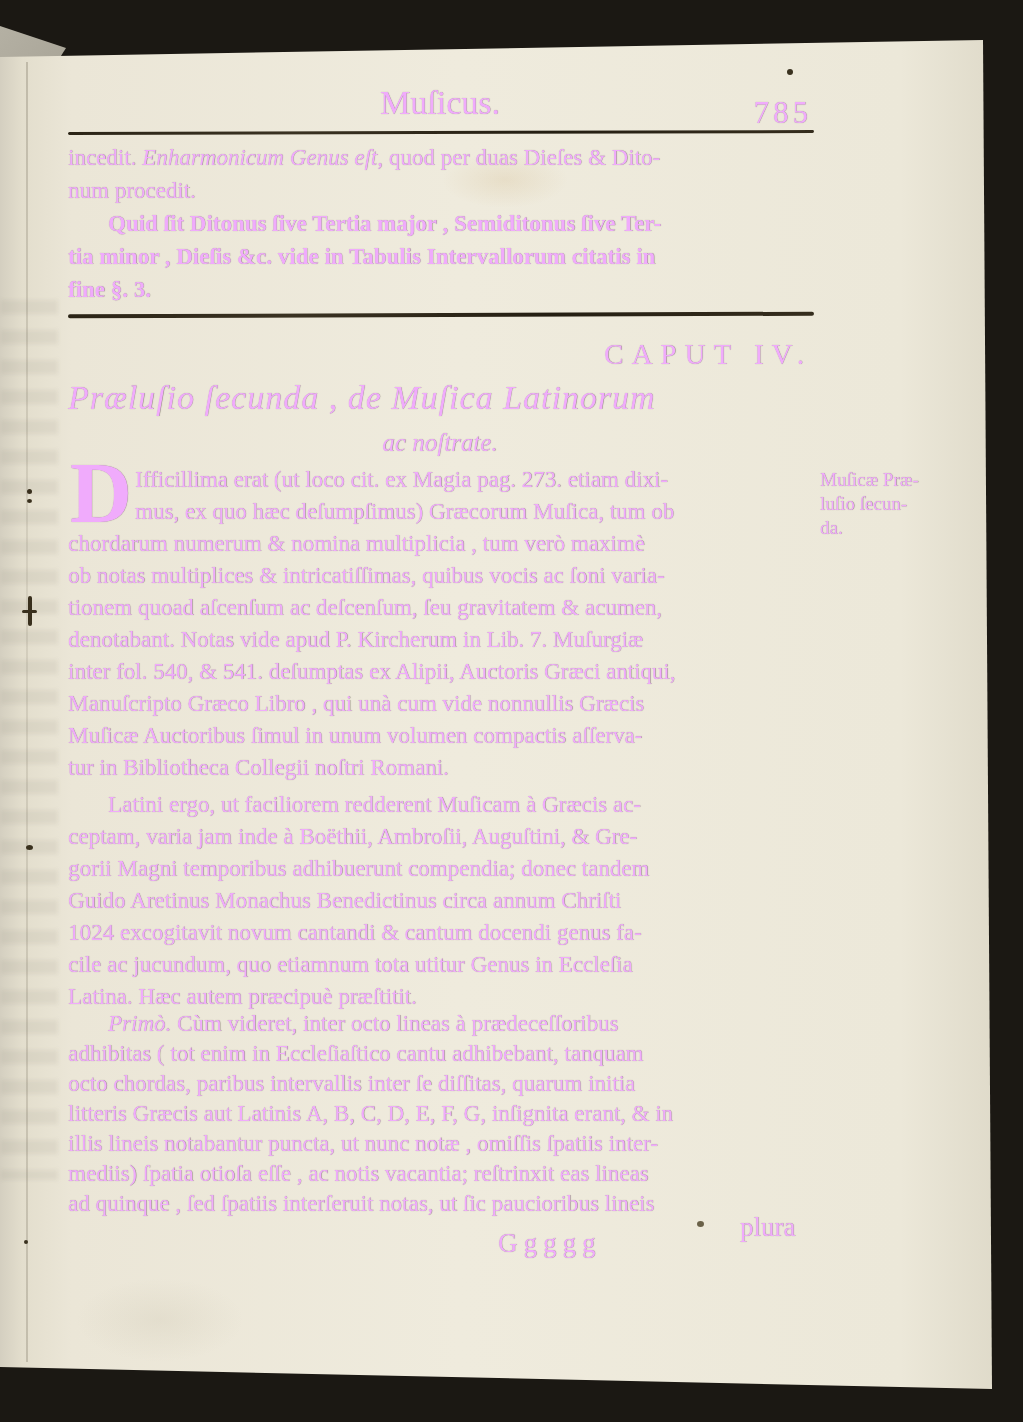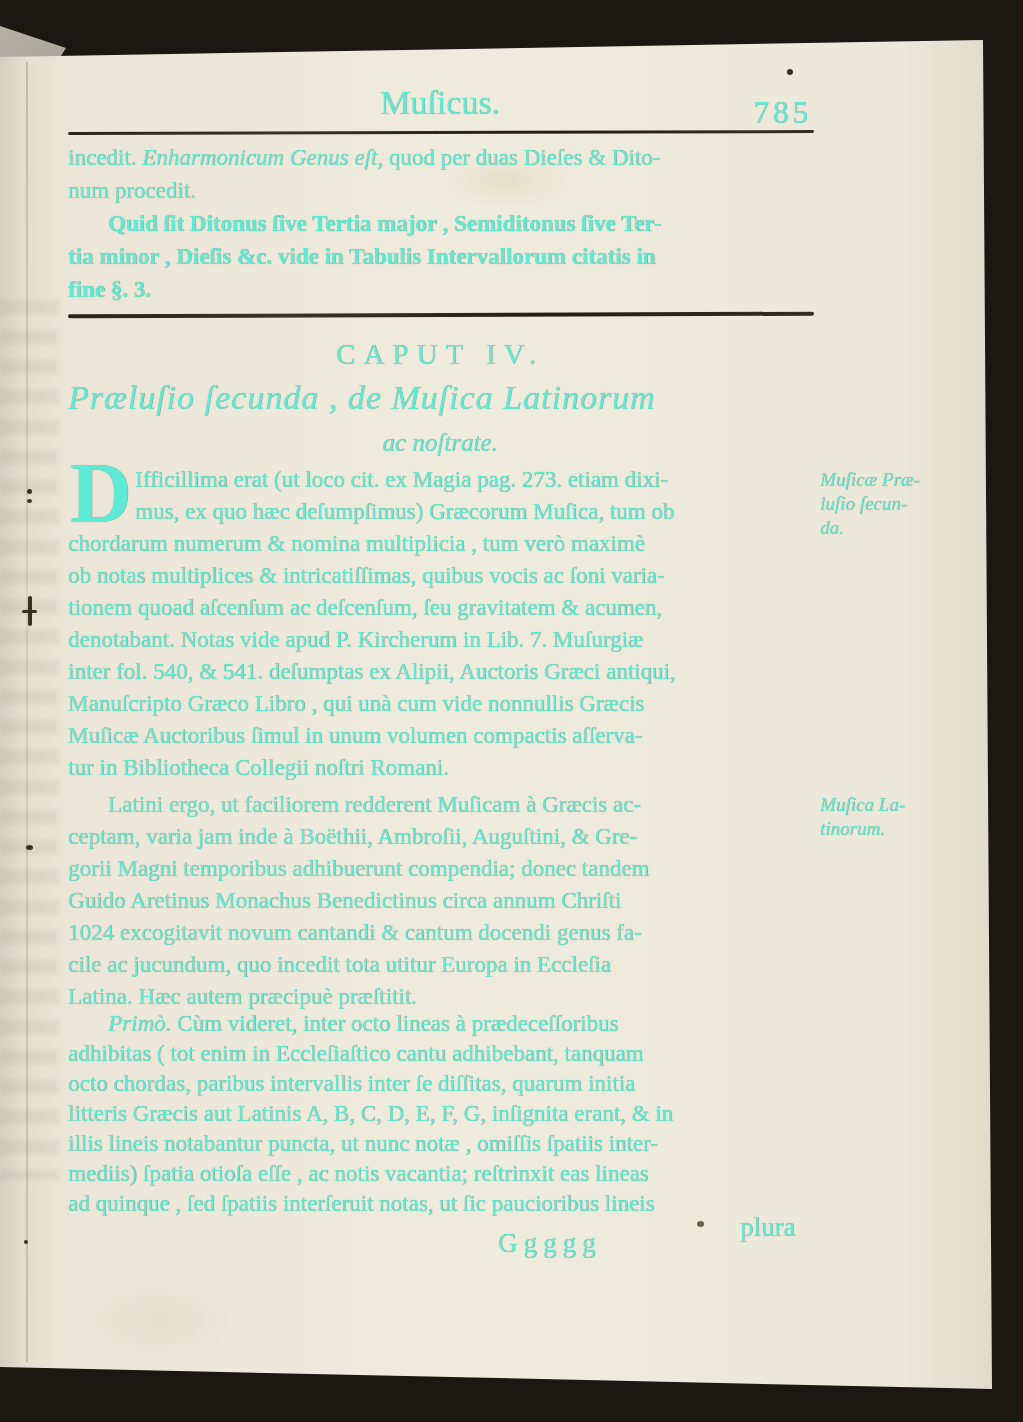--- a/index.html
+++ b/index.html
@@ -31,45 +31,45 @@
   .crease{
     position:absolute;left:26px;top:62px;width:2px;height:1300px;
     background:linear-gradient(180deg, rgba(100,92,74,.28), rgba(100,92,74,.12) 40%, rgba(100,92,74,.26));
   }
   .corner-flap{
     position:absolute;left:0;top:0;width:80px;height:170px;
     clip-path:polygon(0px 26px, 66px 48px, 0px 152px);
     background:linear-gradient(135deg,#b7b3a6,#9d998c);
   }
   
-  .ink{color:#5eead4;text-shadow:.3px .4px .7px rgba(44,37,24,.5);}
+  .ink{color:#f0abfc;text-shadow:.3px .4px .7px rgba(44,37,24,.5);}
   .line{white-space:nowrap;}
   .running-head{position:absolute;left:68px;top:84px;width:744px;text-align:center;font-size:34px;}
   .page-number{position:absolute;left:700px;top:95px;width:112px;text-align:right;font-size:31px;letter-spacing:4px;}
   .rule{position:absolute;left:68px;width:746px;background:linear-gradient(90deg,#2b2416,#3a3222 30%,#241e12 65%,#352d1d);border-radius:2px;}
   .rule-1{top:131px;height:3px;transform:rotate(-.15deg);}
   .rule-2{top:313px;height:4px;transform:rotate(-.2deg);}
   .para{position:absolute;left:68px;width:746px;font-size:23px;}
   .para .line{height:33px;line-height:33px;}
   .p-intro{top:141px;}
   .p-quid{top:207px;font-weight:bold;}
   .indent{padding-left:40px;}
-  .caput{position:absolute;left:68px;top:338px;width:744px;text-align:center;font-size:29px;letter-spacing:8px;}
+  .caput{position:absolute;left:68px;top:338px;width:744px;text-align:right;font-size:29px;letter-spacing:8px;}
   .subtitle-1{position:absolute;left:68px;top:379px;width:744px;text-align:left;font-style:italic;font-size:34px;letter-spacing:1px;}
   .subtitle-2{position:absolute;left:68px;top:429px;width:744px;text-align:center;font-style:italic;font-size:25px;}
   .p-diff{top:464px;}
   .p-diff .line{height:32px;line-height:32px;}
   .dc-ind{padding-left:67px;}
   .dropcap{position:absolute;left:70px;top:460px;font-size:86px;line-height:66px;font-weight:bold;letter-spacing:0;}
   .p-latini{top:789px;}
   .p-latini .line{height:32px;line-height:32px;}
   .p-primo{top:1009px;}
   .p-primo .line{height:30px;line-height:30px;}
   .it{font-style:italic;}
-  .margin-note{position:absolute;left:820px;width:170px;font-style:italic;font-size:19px;line-height:24px;}
+  .margin-note{position:absolute;left:820px;width:170px;font-size:19px;line-height:24px;}
   .note-1{top:468px;}
   .note-2{top:793px;}
   .sig{position:absolute;left:498px;top:1212px;font-size:27px;letter-spacing:6px;margin-top:16px;}
   .catchword{position:absolute;left:740px;top:1212px;font-size:27px;}
   
   .speck{position:absolute;background:#3a321f;border-radius:50%;}
   .sp-head{left:787px;top:69px;width:6px;height:6px;}
   .sp-foot{left:697px;top:1221px;width:7px;height:6px;background:#6a6148;}
   .sp-bottom{left:24px;top:1240px;width:4px;height:4px;}
   .mark{position:absolute;background:#39301d;}
@@ -130,28 +130,24 @@
     <div class="line">luſio ſecun-</div>
     <div class="line">da.</div>
   </div>
 
   <div class="para p-latini ink">
     <div class="line indent">Latini ergo, ut faciliorem redderent Muſicam à Græcis ac-</div>
     <div class="line">ceptam, varia jam inde à Boëthii, Ambroſii, Auguſtini, &amp; Gre-</div>
     <div class="line">gorii Magni temporibus adhibuerunt compendia; donec tandem</div>
     <div class="line">Guido Aretinus Monachus Benedictinus circa annum Chriſti</div>
     <div class="line">1024 excogitavit novum cantandi &amp; cantum docendi genus fa-</div>
-    <div class="line">cile ac jucundum, quo incedit tota utitur Europa in Eccleſia</div>
+    <div class="line">cile ac jucundum, quo etiamnum tota utitur Genus in Eccleſia</div>
     <div class="line">Latina.  Hæc autem præcipuè præſtitit.</div>
   </div>
 
-  <div class="margin-note note-2 ink">
-    <div class="line">Muſica La-</div>
-    <div class="line">tinorum.</div>
-  </div>
 
   <div class="para p-primo ink">
     <div class="line indent"><span class="it">Primò.</span><span>  Cùm videret, inter octo lineas à prædeceſſoribus</span></div>
     <div class="line">adhibitas ( tot enim in Eccleſiaſtico cantu adhibebant, tanquam</div>
     <div class="line">octo chordas, paribus intervallis inter ſe diſſitas, quarum initia</div>
     <div class="line">litteris Græcis aut Latinis A, B, C, D, E, F, G, inſignita erant, &amp; in</div>
     <div class="line">illis lineis notabantur puncta, ut nunc notæ , omiſſis ſpatiis inter-</div>
     <div class="line">mediis) ſpatia otioſa eſſe , ac notis vacantia; reſtrinxit eas lineas</div>
     <div class="line">ad quinque , ſed ſpatiis interſeruit notas, ut ſic paucioribus lineis</div>
   </div>

